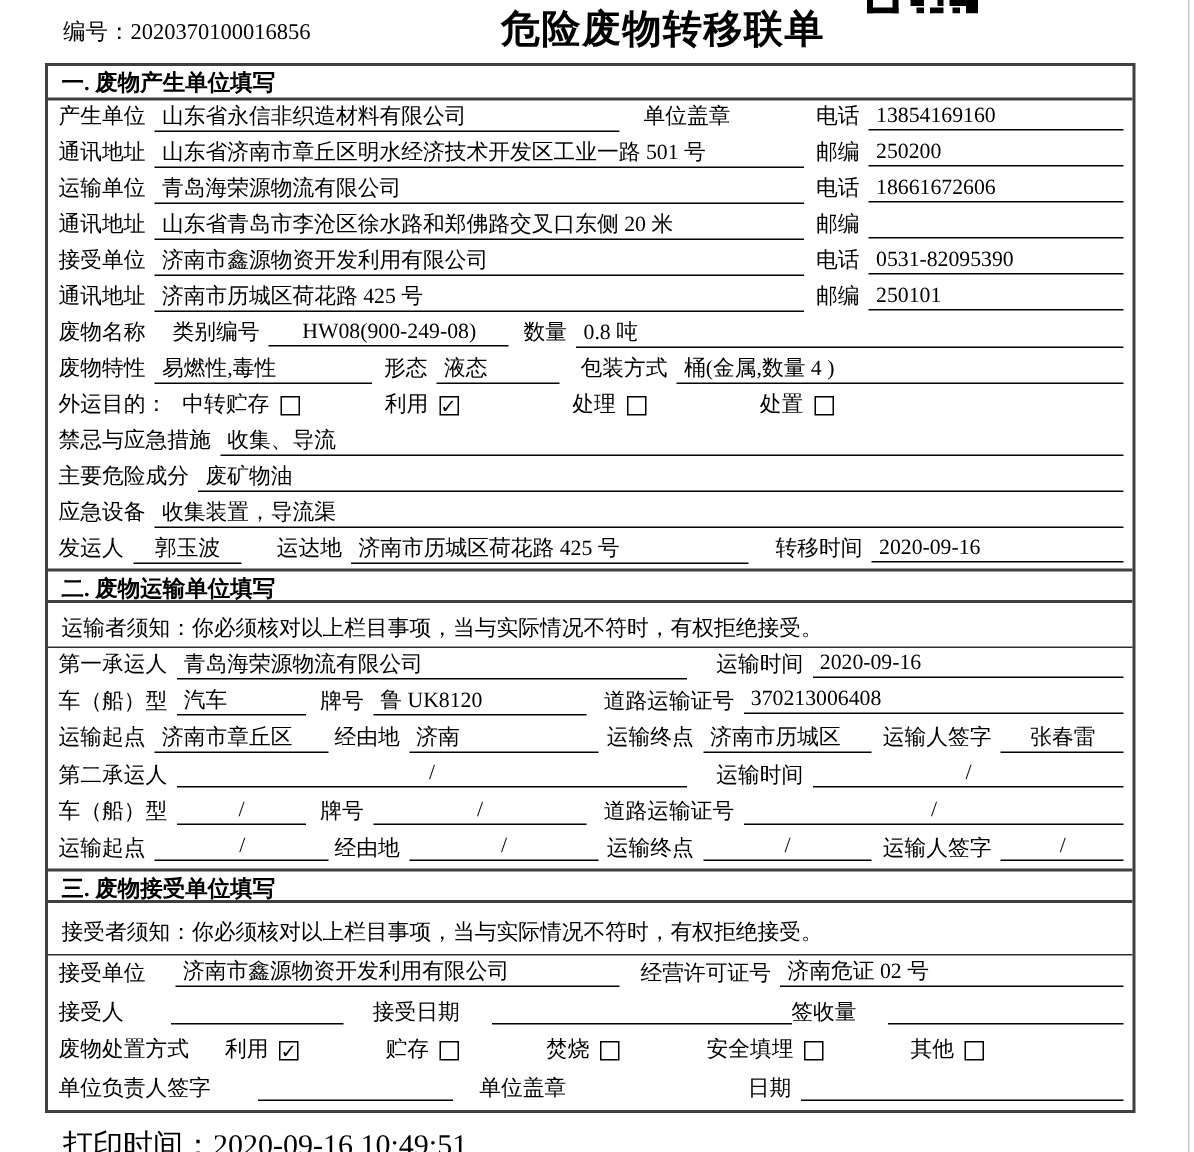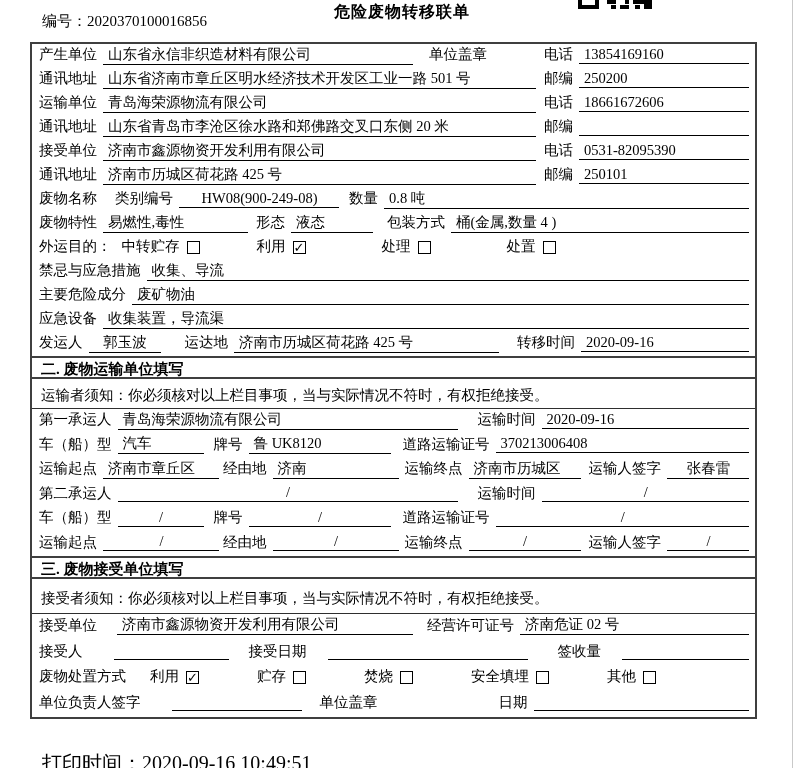--- a/index.html
+++ b/index.html
@@ -3,21 +3,21 @@
 <meta charset="utf-8">
 <style>
   * { box-sizing: border-box; }
   html,body { margin:0; padding:0; }
   body {
     width:796px; height:768px; background:#ffffff; position:relative;
     font-family:"Liberation Serif","DejaVu Serif",serif;
     color:#000; font-size:14.5px; overflow:hidden;
   }
   .serial { position:absolute; left:42px; top:12px; font-size:15px; white-space:nowrap; }
-  .doc-title { position:absolute; left:334px; top:2px; font-size:16px; font-weight:bold; white-space:nowrap; letter-spacing:1px; }
+  .doc-title { position:absolute; left:334px; top:2px; font-size:26px; font-weight:bold; white-space:nowrap; letter-spacing:1px; }
   .qr-frag { position:absolute; left:578px; top:0; width:74px; height:9px; }
   .page-edge { position:absolute; right:3px; top:0; width:1px; height:100%; background:#c9c9c9; }
 
   .form-table { position:absolute; left:30px; top:42px; width:727px; border:2px solid #3f3f3f; background:#fff; }
 
   .sec-h { height:23px; padding:2px 7px 0 9px; font-weight:bold; font-size:15px; border-bottom:2px solid #3f3f3f; }
   .sec-h.bt { border-top:2px solid #3f3f3f; }
 
   .row { display:flex; align-items:center; padding:0 6px 3px 7px; height:24px; white-space:nowrap; }
   .s2 .row { height:24.5px; }
@@ -32,21 +32,21 @@
   .ctr { text-align:center; }
 
   .w72{width:72px}.w86{width:86px}.w112{width:112px}.w115{width:115px}.w116{width:116px}
   .w126{width:126px}.w130{width:130px}.w142{width:142px}.w145{width:145px}
   .w160{width:160px}.w170{width:170px}.w200{width:200px}.w265{width:265px}.w296{width:296px}
   .w310{width:310px}.w340{width:340px}.w433{width:433px}.w82{width:82px}
 
   .ml4{margin-left:4px}.ml6{margin-left:6px}.ml8{margin-left:8px}.ml10{margin-left:10px}
   .ml12{margin-left:12px}.ml14{margin-left:14px}.ml15{margin-left:15px}.ml16{margin-left:16px}
   .ml18{margin-left:18px}.ml20{margin-left:20px}.ml24{margin-left:24px}
-  .ml25{margin-left:25px}.ml30{margin-left:30px}.ml38{margin-left:58px}.ml57{margin-left:57px}
+  .ml25{margin-left:25px}.ml30{}.ml38{margin-left:58px}.ml57{margin-left:57px}
   .ml76{margin-left:76px}.ml115{margin-left:115px}
 
   .opt { display:flex; align-items:flex-end; }
   .cb {
     display:flex; align-items:center; justify-content:center;
     width:13px; height:13px; border:1.5px solid #000; margin:0 0 2px 7px;
     font-size:13px; line-height:13px; flex:none;
   }
   .print-time { position:absolute; left:42px; top:750px; font-size:20px; white-space:nowrap; }
 </style>
@@ -67,20 +67,21 @@
       <rect x="42" y="5" width="9" height="4"></rect>
     <rect x="47" y="0" width="4" height="4"></rect>
       <rect x="55" y="0" width="12" height="4"></rect>
     <rect x="57" y="5" width="5" height="4"></rect>
       <rect x="66" y="0" width="8" height="9"></rect>
   </g>
 </svg>
 
 <div class="form-table">
 
+  <div class="sec-h">一. 废物产生单位填写</div>
 
   <div class="row">
     <span class="lbl">产生单位</span>
     <span class="fld w310">山东省永信非织造材料有限公司</span>
     <span class="lbl ml16">单位盖章</span>
     <span class="rg">
         <span class="lbl">电话</span>
         <span class="fld w170">13854169160</span>
       </span>
   </div>

